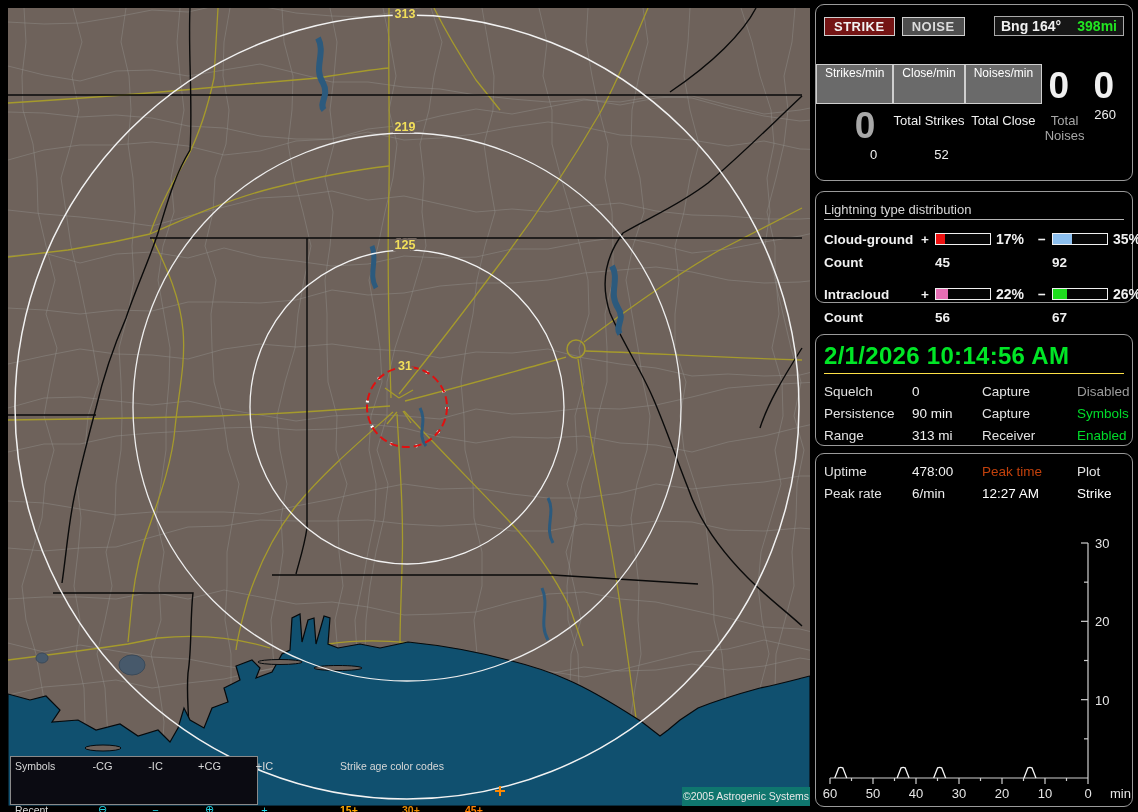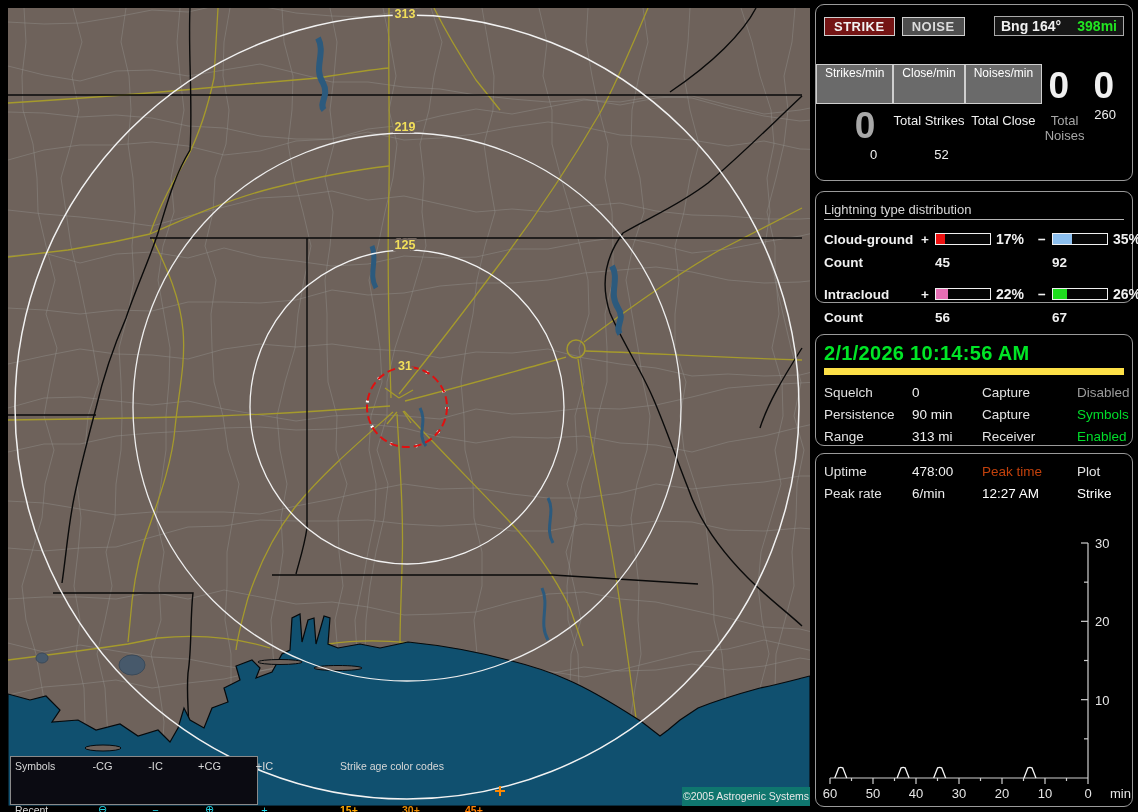--- a/index.html
+++ b/index.html
@@ -48,22 +48,22 @@
                 color:#d8d8d8; font-size:13px; }
   .dist-row { display:grid; grid-template-columns:97px 14px 56px 47px 14px 56px 1fr;
               align-items:center; padding-left:8px; margin-top:11px; font-weight:bold; font-size:13.5px; }
   .dist-bar { height:12px; border:1px solid #f0f0f0; background:#050505; position:relative; }
   .dist-fill { position:absolute; left:0; top:0; bottom:0; }
   .pct { padding-left:5px; font-size:14px; }
   .count-row { display:grid; grid-template-columns:97px 14px 56px 47px 14px 56px 1fr;
                padding-left:8px; margin-top:8px; font-weight:bold; font-size:13.5px; }
   .c1 { grid-column:3; } .c2 { grid-column:6; }
 
-  .datetime { color:#00e626; font-size:20px; font-weight:bold; margin:7px 8px 0 8px;
-              padding-bottom:3px; border-bottom:7px solid #fde047; letter-spacing:.3px; }
+  .datetime { color:#00e626; font-size:24px; font-weight:bold; margin:7px 8px 0 8px;
+              padding-bottom:3px; border-bottom:1px solid #fde047; letter-spacing:.3px; }
   .quad-grid { display:grid; grid-template-columns:88px 70px 95px 1fr; padding:10px 0 0 8px;
                row-gap:7px; font-size:13.5px; }
   .lbl { color:#e2e2e2; }
 
   .trend-row { display:grid; grid-template-columns:96px 1fr; padding:13px 0 0 8px; font-size:13.5px; }
   #trend-svg { position:absolute; left:0; top:0; width:316px; height:352px; pointer-events:none; }
 </style>
 </head>
 <body>
 

